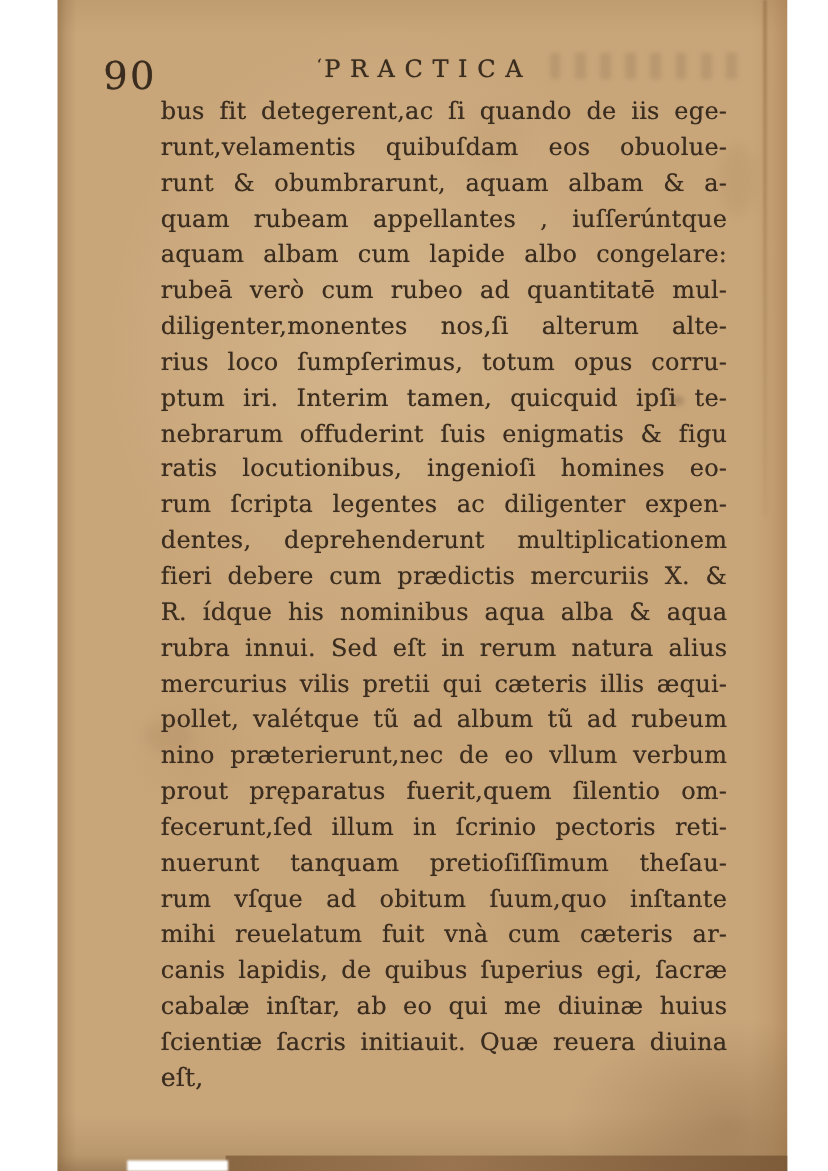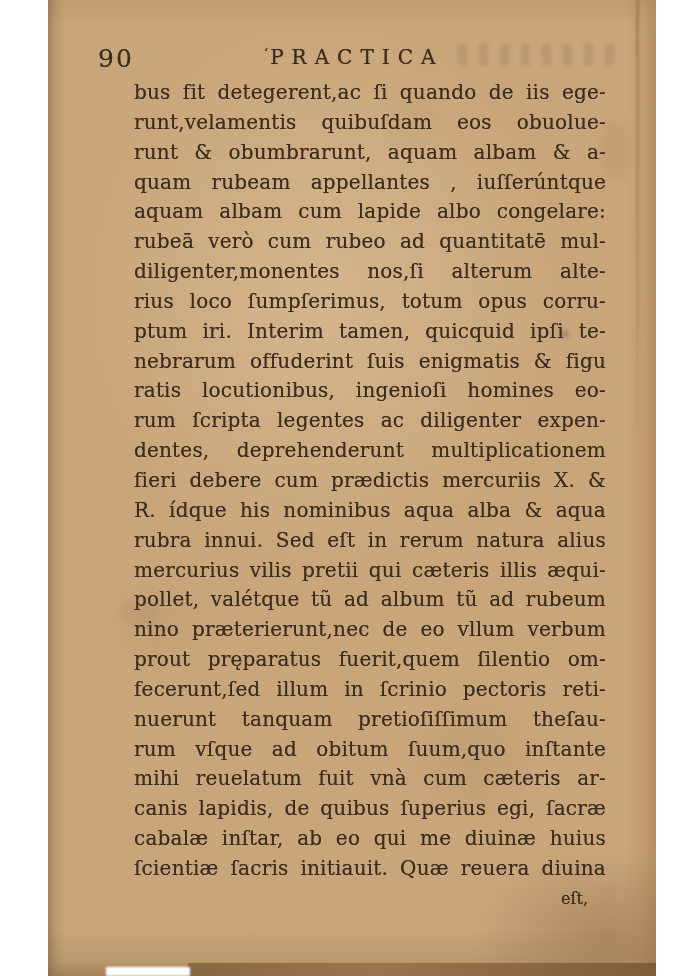--- a/index.html
+++ b/index.html
@@ -34,22 +34,22 @@
   .bottom-band{
     position:absolute;left:188px;top:963px;width:468px;height:13px;
     background:linear-gradient(90deg,#8a6743,#9a7450 40%,#7e5c3a);
     filter:blur(.6px);
   }
   .bottom-notch{
     position:absolute;left:106px;top:967px;width:84px;height:9px;
     background:var(--margin_white);filter:blur(1px);
   }
   .folio{
-    position:absolute;left:98px;top:44px;
-    font-size:25px;color:var(--ink);letter-spacing:2px;
+    position:absolute;left:86px;top:44px;
+    font-size:32px;color:var(--ink);letter-spacing:2px;
     text-shadow:0 0 .6px rgba(58,44,30,.7);
   }
   .running-title{
     position:absolute;left:264px;top:45px;width:200px;
     font-size:20px;color:var(--ink);letter-spacing:8px;white-space:nowrap;
     text-shadow:0 0 .7px rgba(58,44,30,.8);
   }
   .running-title .mark{font-size:13px;vertical-align:6px;letter-spacing:2px;}
   .bleedthrough{
     position:absolute;left:458px;top:44px;width:165px;height:22px;
@@ -60,22 +60,22 @@
     position:absolute;left:134px;top:78px;width:472px;
     color:var(--ink);
   }
   .line{
     font-size:20px;line-height:29.85px;height:29.85px;
     text-align:justify;text-align-last:justify;white-space:nowrap;
     letter-spacing:.2px;
     text-shadow:0 0 .6px rgba(59,44,30,.65);
   }
   .catchword-line{
-    font-size:16px;line-height:29.85px;height:29.85px;
-    text-align:right;padding-right:18px;
+    font-size:21px;line-height:29.85px;height:29.85px;
+    text-align:left;padding-right:18px;
     text-shadow:0 0 .6px rgba(59,44,30,.65);
   }
   .stain{position:absolute;border-radius:50%;pointer-events:none;}
   .stain.s1{left:560px;top:330px;width:10px;height:8px;background:rgba(80,60,40,.25);filter:blur(2px);}
   .stain.s2{left:120px;top:600px;width:40px;height:26px;background:rgba(140,100,60,.10);filter:blur(4px);}
   .stain.s3{left:600px;top:120px;width:30px;height:60px;background:rgba(150,108,66,.12);filter:blur(5px);}
 </style>
 </head>
 <body>
 

